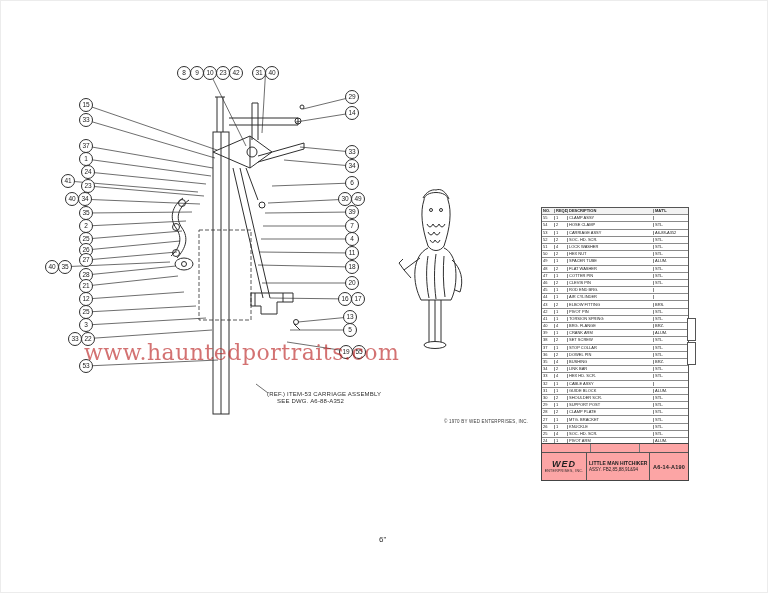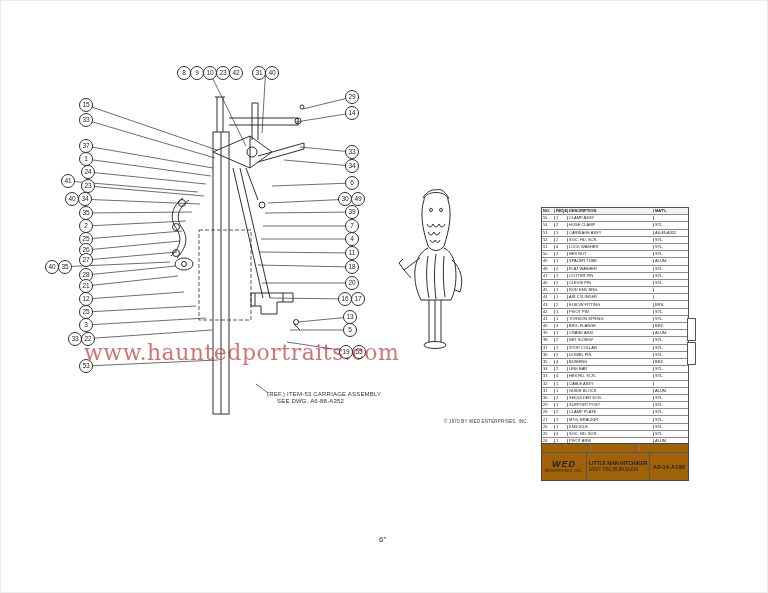--- a/index.html
+++ b/index.html
@@ -36,21 +36,21 @@
   .pcell.c0{width:10px;flex:none;}
   .pcell.c1{width:10px;flex:none;}
   .pcell.c2{flex:1;}
   .pcell.c3{width:32px;flex:none;border-right:none;}
   .side-tab{position:absolute;width:7px;height:21px;border:0.8px solid #555;background:#fff;}
   .side-tab.t1{left:687px;top:318px;}
   .side-tab.t2{left:687px;top:342px;}
   
   .title-block{
     position:absolute;left:541px;top:443px;width:146px;height:36px;
-    border:1px solid #444;background:#a16207;display:flex;flex-direction:column;color:#222;justify-content:space-between;
+    border:1px solid #444;background:#fca5a5;display:flex;flex-direction:column;color:#222;justify-content:space-between;
   }
   .tb-strip{height:8px;border-bottom:0.6px solid #555;display:flex;flex:none;}
   .tb-strip .tbc{flex:1;border-right:0.6px solid #777;}
   .tb-strip .tbc:last-child{border-right:none;}
   .tb-main{flex:1;display:flex;min-height:0;}
   .tb-logo{width:44px;flex:none;border-right:0.6px solid #555;display:flex;flex-direction:column;align-items:center;justify-content:center;}
   .tb-logo .wed{font-size:9px;font-weight:bold;font-style:italic;letter-spacing:1px;line-height:1;}
   .tb-logo .ent{font-size:3.5px;letter-spacing:.3px;line-height:1.2;}
   .tb-title{flex:1;display:flex;flex-direction:column;justify-content:center;padding:1px 2px;border-right:0.6px solid #555;min-width:0;}
   .tb-title .t1{font-size:5px;font-weight:bold;white-space:nowrap;line-height:1.3;}

